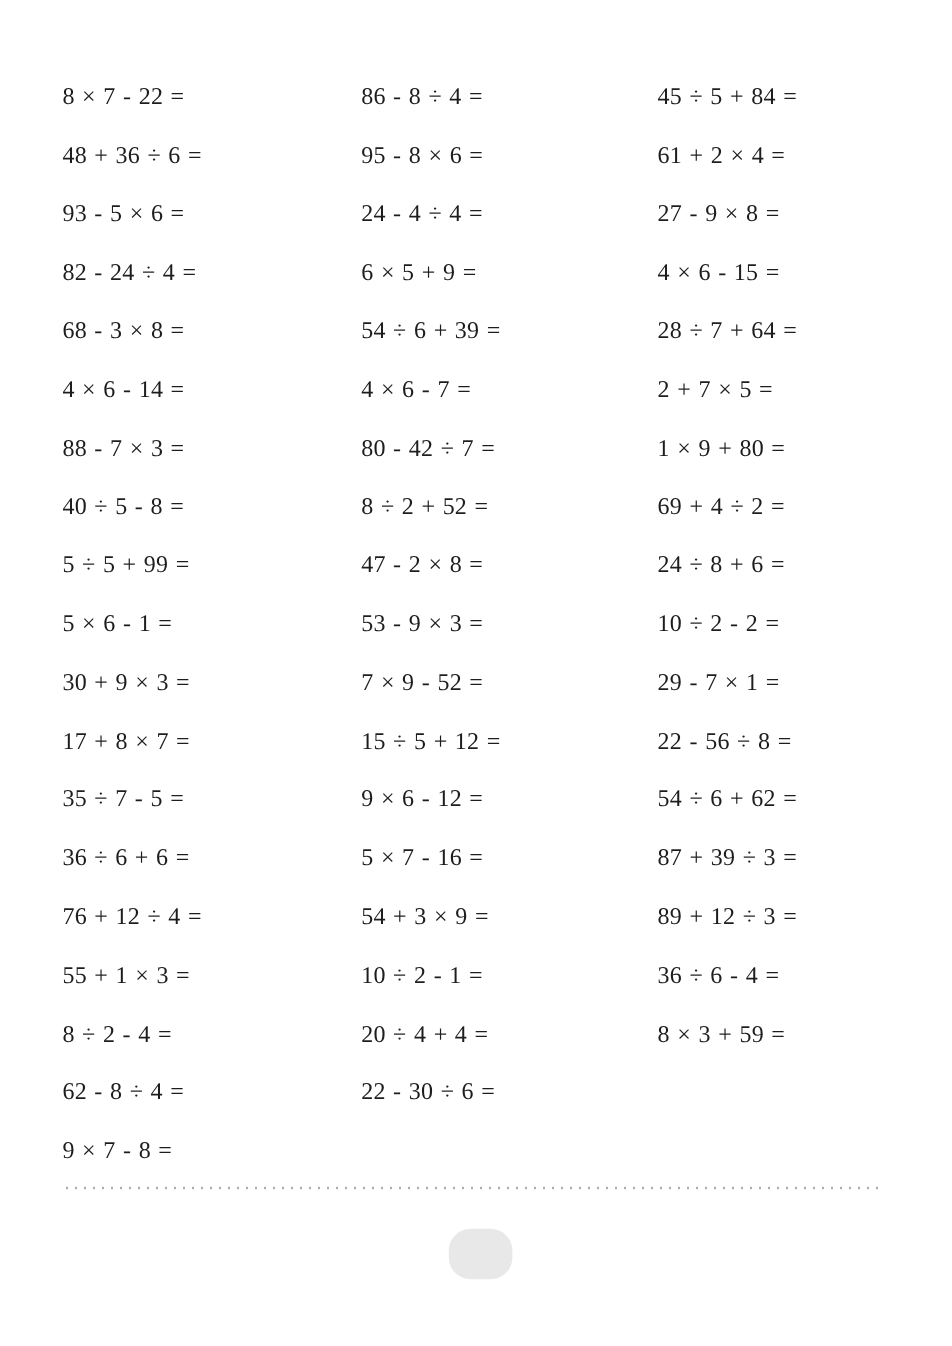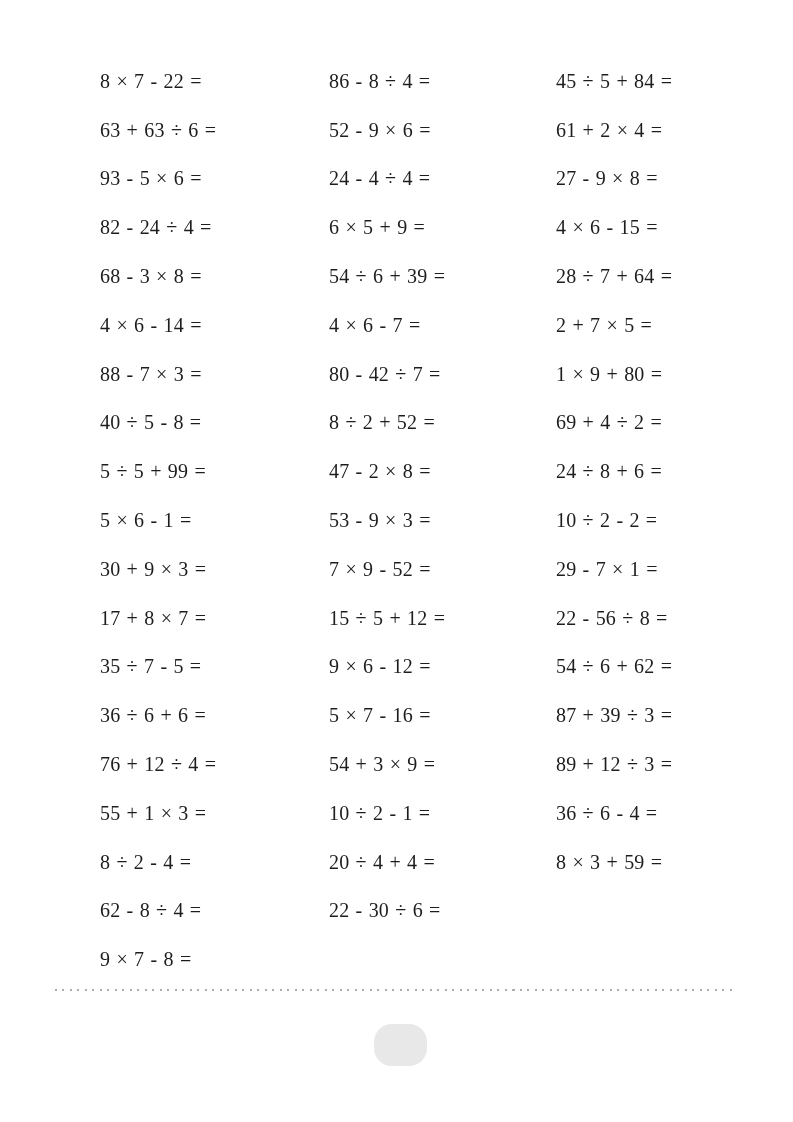--- a/index.html
+++ b/index.html
@@ -17,23 +17,24 @@
   }
   .problem-grid {
     position: absolute;
     top: 57px;
     left: 0;
     width: 793px;
   }
   .problem-row {
     display: grid;
     grid-template-columns: 229px 227px 253px;
-    padding-left: 100px;
+    padding-left: 52px;
     height: 48.8px;
     align-items: center;
+    gap: 20px;
   }
   .problem-cell {
     font-size: 20px;
     color: #1d1d1d;
     letter-spacing: 0.2px;
     word-spacing: 1px;
     white-space: nowrap;
   }
   .dotted-divider {
     position: absolute;
@@ -63,22 +64,22 @@
 <div class="page">
 
   <div class="problem-grid">
 
     <div class="problem-row">
       <span class="problem-cell">8 × 7 - 22 =</span>
       <span class="problem-cell">86 - 8 ÷ 4 =</span>
       <span class="problem-cell">45 ÷ 5 + 84 =</span>
     </div>
     <div class="problem-row">
-      <span class="problem-cell">63 + 63 ÷ 6 =</span>
-      <span class="problem-cell">52 - 9 × 6 =</span>
+      <span class="problem-cell">48 + 36 ÷ 6 =</span>
+      <span class="problem-cell">95 - 8 × 6 =</span>
       <span class="problem-cell">61 + 2 × 4 =</span>
     </div>
     <div class="problem-row">
       <span class="problem-cell">93 - 5 × 6 =</span>
       <span class="problem-cell">24 - 4 ÷ 4 =</span>
       <span class="problem-cell">27 - 9 × 8 =</span>
     </div>
     <div class="problem-row">
       <span class="problem-cell">82 - 24 ÷ 4 =</span>
       <span class="problem-cell">6 × 5 + 9 =</span>

